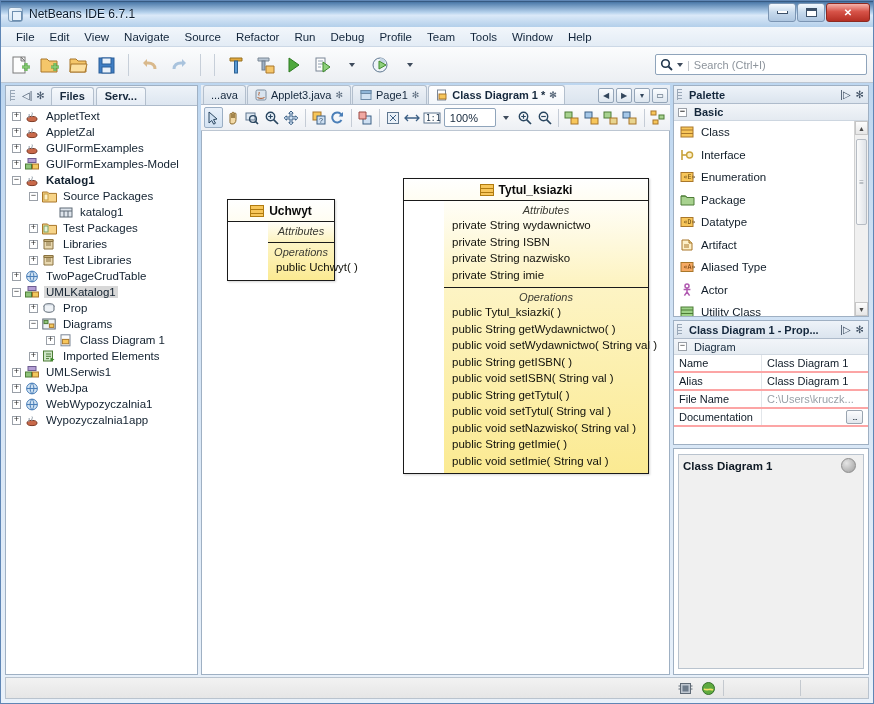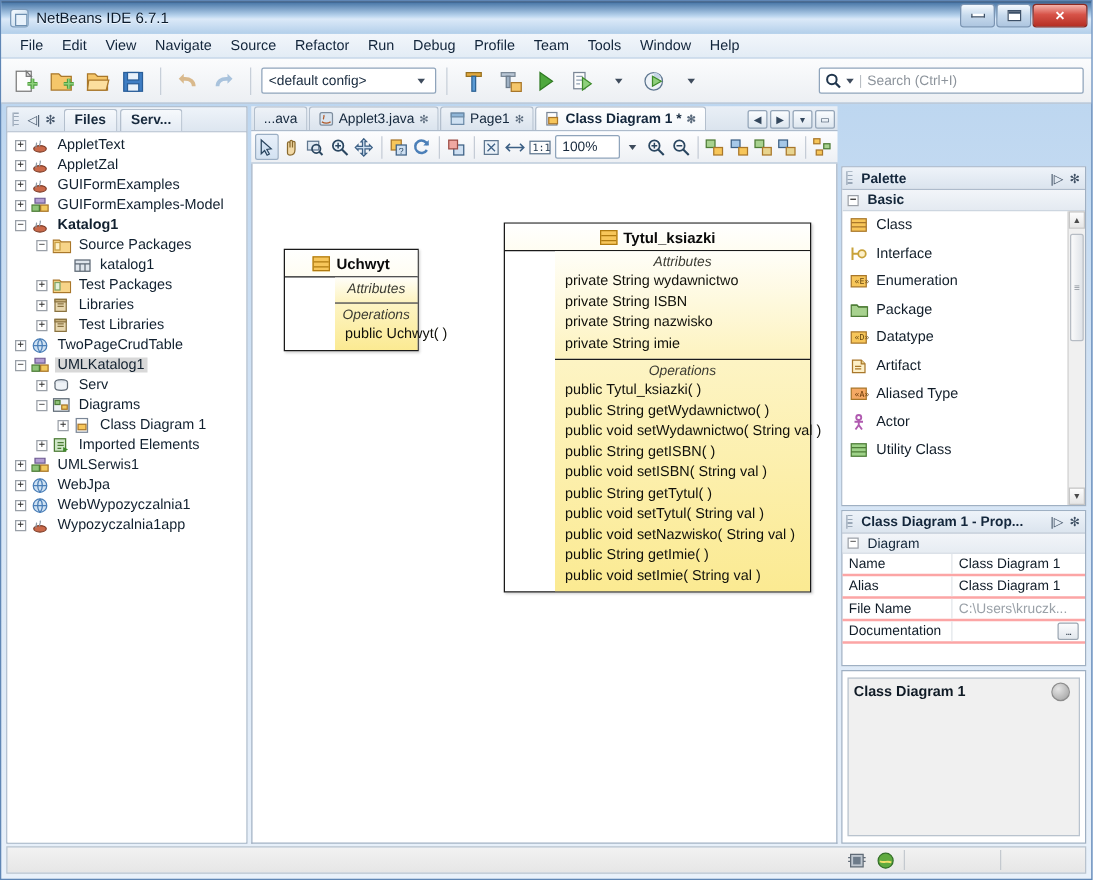--- a/index.html
+++ b/index.html
@@ -181,21 +181,21 @@
 
   
   .right{ width:196px; display:flex;flex-direction:column;gap:3px; }
   .dock{ background:#fff;border:1px solid #9fb0c3;display:flex;flex-direction:column;}
   .dock-hdr{
     height:18px;display:flex;align-items:center;gap:4px;padding-left:3px;
     background:linear-gradient(to bottom,#eef3f9,#dbe4ee);
     border-bottom:1px solid #aebbcb;font-size:11px;font-weight:bold;color:#14273c;
   }
   .dock-hdr .acts{ margin-left:auto;display:flex;gap:5px;padding-right:4px;color:#3d4e62;font-size:10px;font-weight:normal;}
-  .palette{ height:272px;margin-top:48px; }
+  .palette{ height:232px; }
   .pal-body{ flex:1; position:relative; overflow:hidden; background:#fff;}
   .pal-cat{
     display:flex;align-items:center;gap:4px;height:17px;padding-left:4px;
     background:linear-gradient(to bottom,#f2f5f9,#e4eaf1);
     border-bottom:1px solid #cdd6e0; font-weight:bold;font-size:11px;color:#132639;
   }
   .pal-item{ display:flex;align-items:center;gap:6px;height:22.5px;padding-left:6px;font-size:11.5px;color:#111d29;}
   .pal-scroll{
     position:absolute;right:0;top:17px;bottom:0;width:14px;
     background:#f0f0f0;border-left:1px solid #d2d2d2;
@@ -317,26 +317,20 @@
           <path d="M8 5L4 9l4 4z" fill="#d9b98c"></path>
         </svg>
     </div>
     <div class="tb-btn">
       <svg width="22" height="22" viewBox="0 0 22 22">
           <path d="M6 15c0-4 3-6 7-6h3" fill="none" stroke="#a9c3dd" stroke-width="3"></path>
           <path d="M14 5l4 4-4 4z" fill="#a9c3dd"></path>
         </svg>
     </div>
     <div class="tb-sep"></div>
-    <div class="combo">
-      <span>&lt;default config&gt;</span>
-      <span class="arw">
-          <span class="tri"></span>
-        </span>
-    </div>
     <div class="tb-sep"></div>
     <div class="tb-btn">
       <svg width="22" height="22" viewBox="0 0 22 22">
           <path d="M5 4h12v3H5z" fill="#e2a93f" stroke="#97701f"></path>
           <rect x="9.5" y="7" width="3" height="12" fill="#5a9ad4" stroke="#2d6294"></rect>
         </svg>
     </div>
     <div class="tb-btn">
       <svg width="22" height="22" viewBox="0 0 22 22">
           <path d="M4 4h11v3H4z" fill="#b9c6d4" stroke="#7a8896"></path>
@@ -519,21 +513,21 @@
             <span class="tlabel">UMLKatalog1</span>
           </div>
           <div class="trow" style="padding-left: 23px;">
             <span class="exp">+</span>
             <span class="tico">
               <svg width="15" height="13" viewBox="0 0 15 13">
                 <ellipse cx="7" cy="4" rx="5" ry="2.3" fill="#dfe5ec" stroke="#5f6a76"></ellipse>
                 <path d="M2 4v4c0 1.3 2.2 2.3 5 2.3s5-1 5-2.3V4" fill="#eef2f6" stroke="#5f6a76"></path>
               </svg>
             </span>
-            <span class="tlabel">Serv</span>
+            <span class="tlabel">Prop</span>
           </div>
           <div class="trow" style="padding-left: 23px;">
             <span class="exp">−</span>
             <span class="tico">
               <svg width="15" height="13" viewBox="0 0 15 13">
                 <rect x="0.8" y="1" width="12.4" height="10" fill="#eef2f6" stroke="#5f6a76"></rect>
                 <rect x="2" y="2.4" width="4" height="3.2" fill="#8fc47a" stroke="#4d7c36"></rect>
                 <rect x="7.4" y="6" width="4.4" height="3.4" fill="#f2c95e" stroke="#a9772a"></rect>
               </svg>
             </span>

